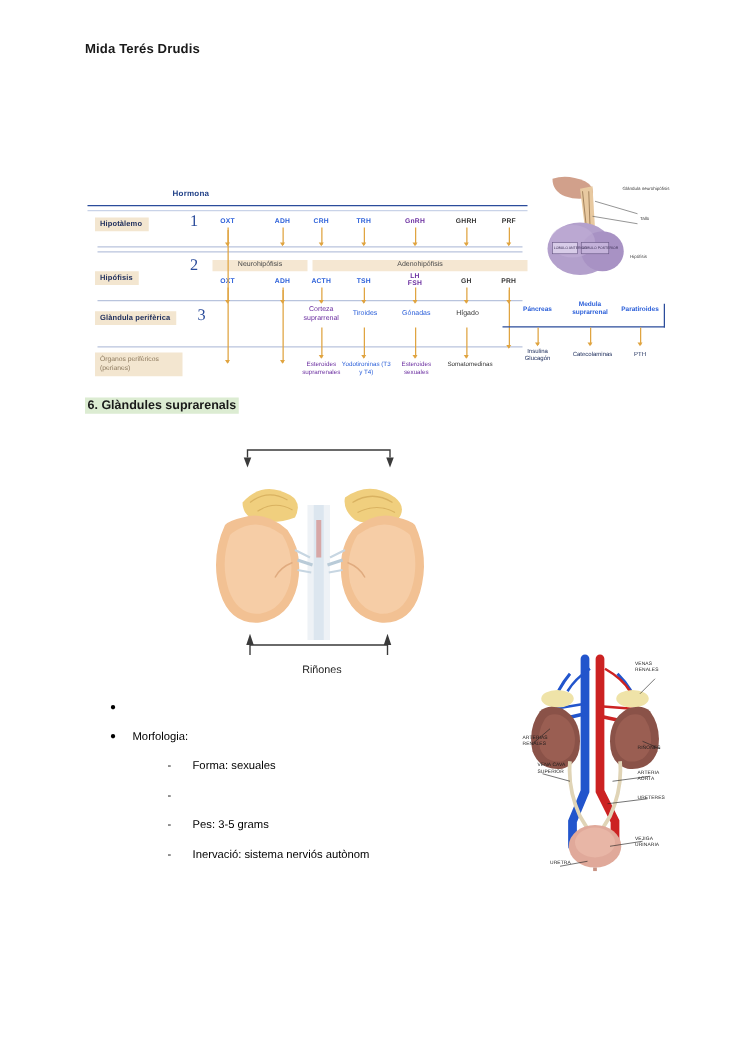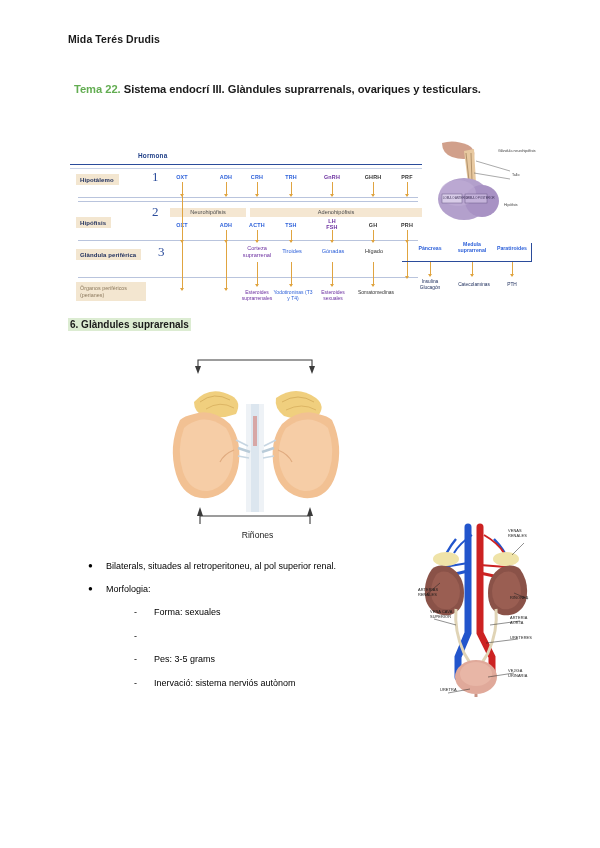--- a/index.html
+++ b/index.html
@@ -302,23 +302,20 @@
     letter-spacing: .1px;
   }
 </style>
 </head>
 <body>
 
 <div class="page">
 
   <div class="author">Mida Terés Drudis</div>
 
-  <div class="title">
-    <span class="tema">Tema 22.</span><span> Sistema endocrí III. Glàndules suprarrenals, ovariques y testiculars.</span>
-  </div>
 
   <div class="hormone-fig">
 
     <div class="hf-title">Hormona</div>
 
     <div class="hf-band" style="top:12px; height:3px;"></div>
     <div class="hf-rowline" style="top:45px;"></div>
     <div class="hf-rowline" style="top:49px;"></div>
     <div class="hf-rowline" style="top:88px;"></div>
     <div class="hf-rowline" style="top:125px;"></div>
@@ -471,21 +468,20 @@
       <path d="M50 178 L50 170 L160 170 L160 178" stroke="#3a3a3a" stroke-width="1.1" fill="none" transform="translate(0,-12)"></path>
       <path d="M50 158 l-3 0 l3 -9 l3 9 Z" fill="#3a3a3a"></path>
       <path d="M160 158 l-3 0 l3 -9 l3 9 Z" fill="#3a3a3a"></path>
     </svg>
     <div class="kf-caption" style="top:186px;">Riñones</div>
   </div>
 
   <div class="bullets">
     <div class="b-row">
       <div class="b-mark">●</div>
-      <div class="b-text">Bilaterals, situades al retroperitoneu, al pol superior renal.</div>
     </div>
     <div class="b-row">
       <div class="b-mark">●</div>
       <div class="b-text">Morfologia:</div>
     </div>
 
     <div class="sub-row">
       <div class="sub-mark">-</div>
       <div class="b-text">Forma: sexuales</div>
     </div>

